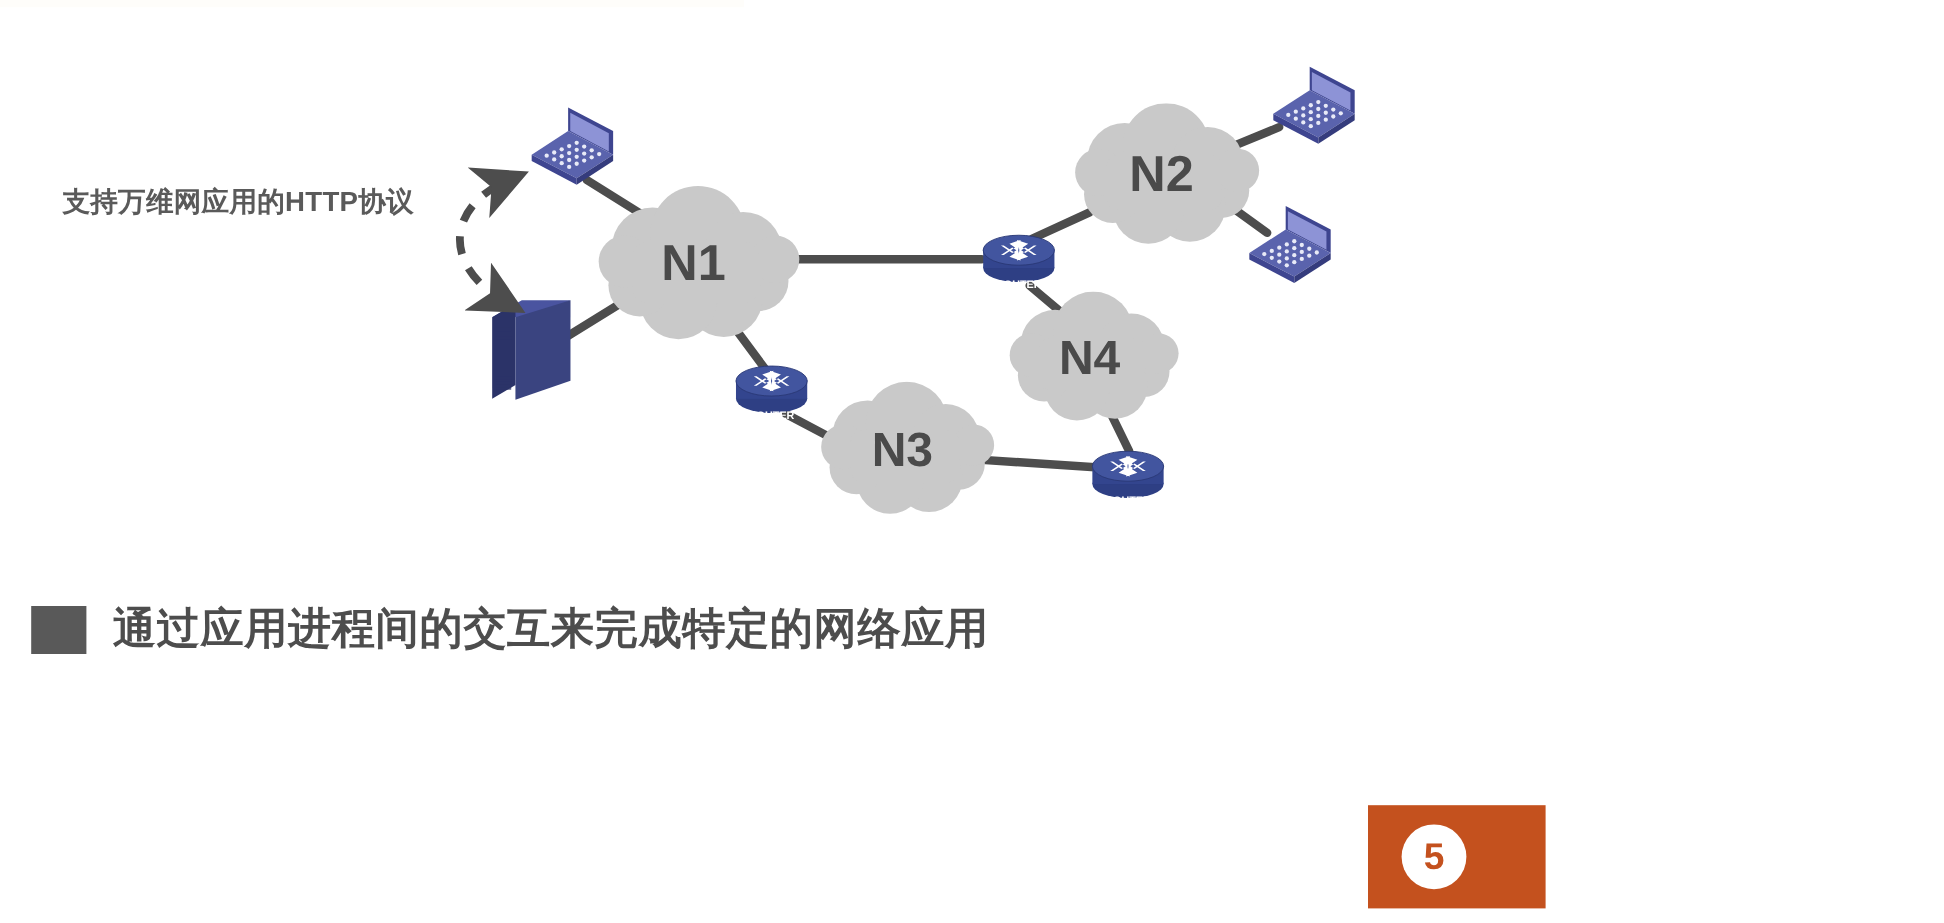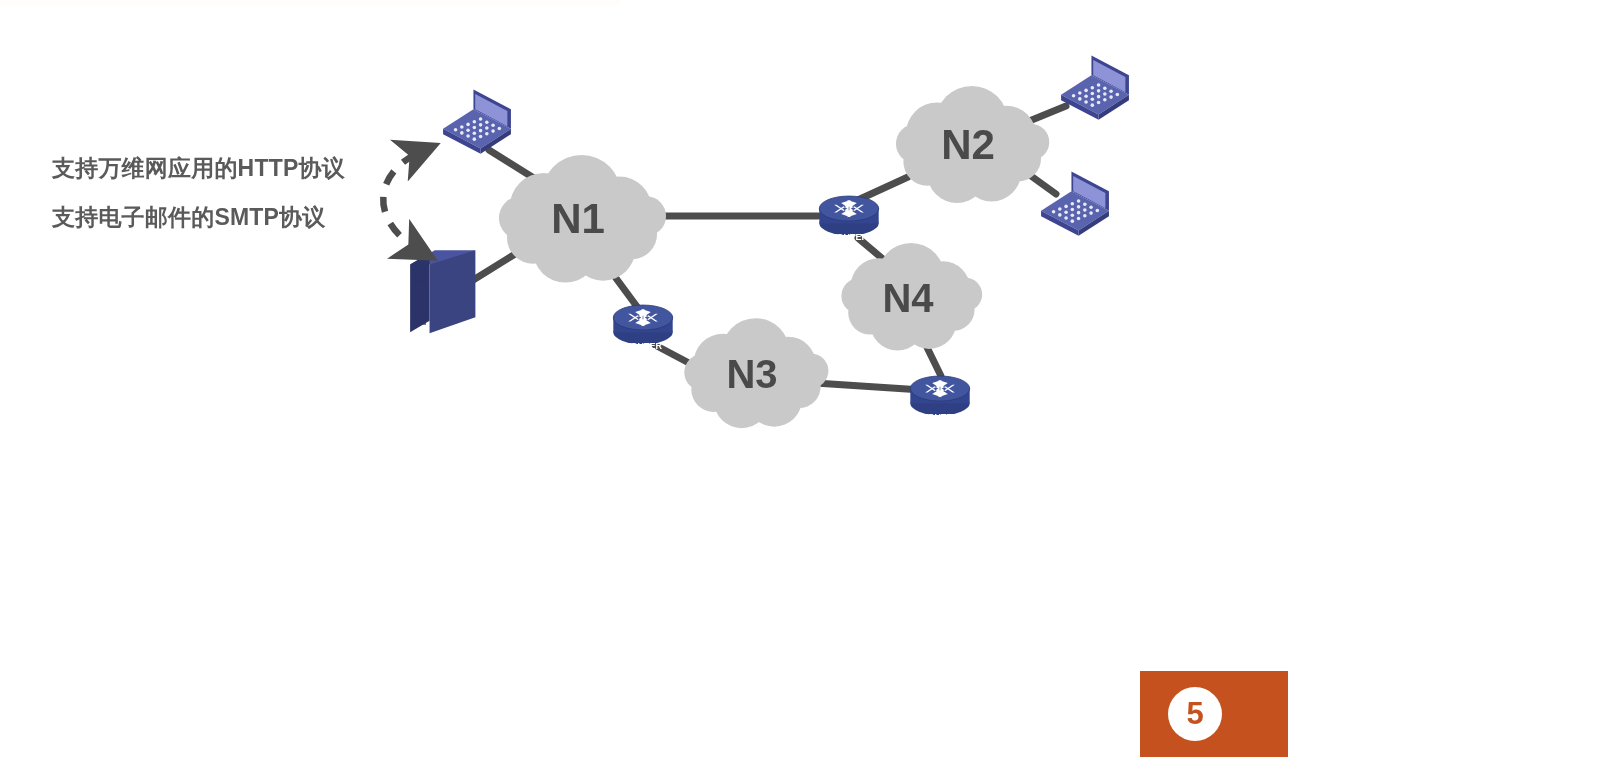--- a/index.html
+++ b/index.html
@@ -114,21 +114,20 @@
 </style>
 </head>
 <body>
 
 <div id="slide">
 
   <div id="top-artifact"></div>
 
   <div id="protocol-list">
     <div class="protocol-line">支持万维网应用的HTTP协议</div>
-    <div class="protocol-line">支持电子邮件的SMTP协议</div>
   </div>
 
   <svg id="network-diagram" viewBox="0 0 1620 769" xmlns="http://www.w3.org/2000/svg">
 
     <defs>
 
       <symbol id="cloud-shape" viewBox="0 0 200 148">
         <g fill="#c9c9c9">
           <circle cx="62" cy="58" r="38"></circle>
           <circle cx="104" cy="44" r="44"></circle>
@@ -271,19 +270,23 @@
     </g>
 
     <use href="#laptop-shape" x="434" y="86" width="86" height="75"></use>
     <use href="#laptop-shape" x="1052" y="52" width="86" height="75"></use>
     <use href="#laptop-shape" x="1032" y="168" width="86" height="75"></use>
     <use href="#server-shape" x="403" y="245" width="76" height="97"></use>
 
     <path d="M422 252 C 368 222, 372 172, 424 150" fill="none" stroke="#4d4d4d" stroke-width="6.5" stroke-dasharray="15 13" stroke-linecap="butt" marker-start="url(#arrowhead-start)" marker-end="url(#arrowhead-end)"></path>
   </svg>
 
+  <div id="caption-row">
+    <div id="caption-bullet"></div>
+    <div id="caption-text">通过应用进程间的交互来完成特定的网络应用</div>
+  </div>
 
   <div id="layer-banner">
     <div id="layer-number-badge">5</div>
     <div id="layer-title">应用层</div>
   </div>
 
 </div>
 
 </body></html>

